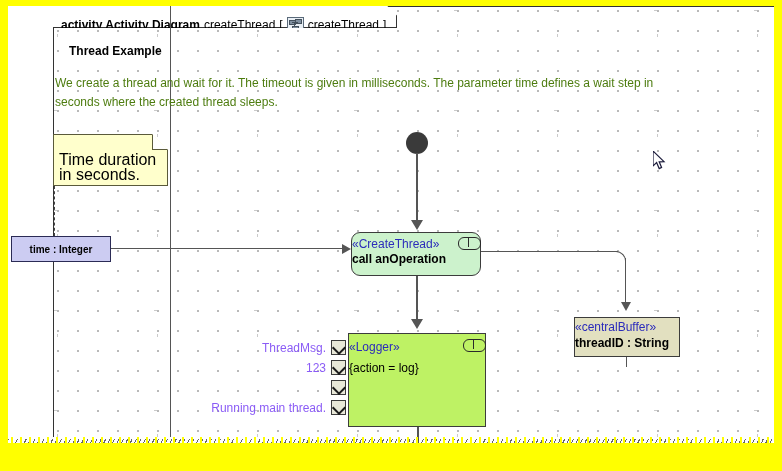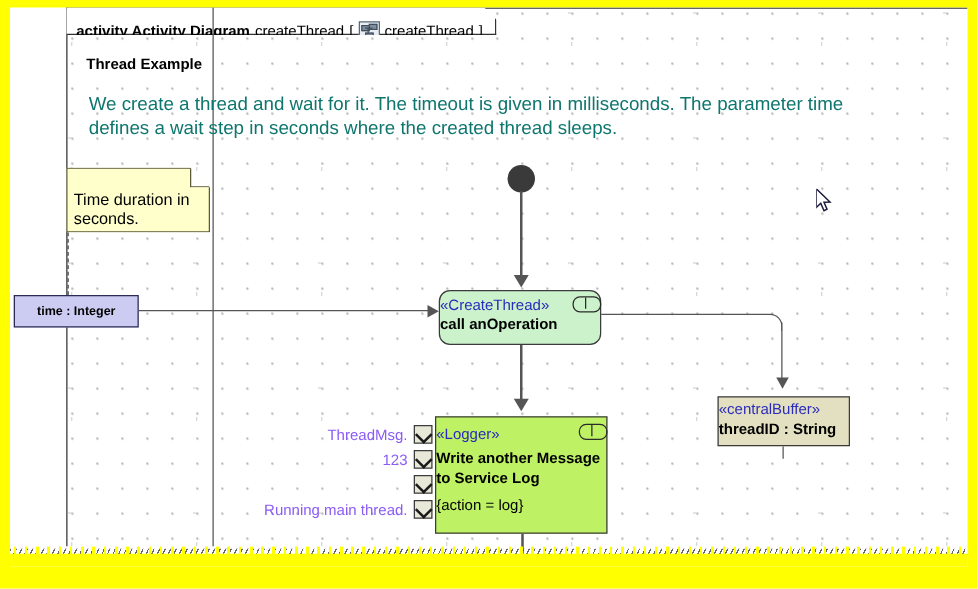--- a/index.html
+++ b/index.html
@@ -166,41 +166,41 @@
   #diagram-title {
     position: absolute;
     left: 61px;
     top: 38px;
     font-size: 12px;
     font-weight: bold;
     color: #000000;
   }
   #diagram-desc {
     position: absolute;
-    left: 63px;
+    left: 47px;
     top: 68px;
     width: 615px;
-    font-size: 15px;
+    font-size: 12px;
     line-height: 19px;
-    color: #0f766e;
+    color: #4d7c0f;
   }
 
   
   #note {
     position: absolute;
     left: 45px;
     top: 128px;
     width: 115px;
     height: 52px;
     background: #ffffcc;
     border: 1px solid #5a5a3a;
     box-sizing: border-box;
     -webkit-clip-path: polygon(0 0, calc(100% - 16px) 0, 100% 16px, 100% 100%, 0 100%);
     clip-path: polygon(0 0, calc(100% - 16px) 0, 100% 16px, 100% 100%, 0 100%);
-    font-size: 13px;
+    font-size: 16px;
     line-height: 15px;
     color: #000000;
     padding: 17px 4px 0 5px;
   }
   #note-fold {
     position: absolute;
     left: 144px;
     top: 128px;
     width: 16px;
     height: 16px;
@@ -496,21 +496,20 @@
     <div class="edge-v" id="e-logger-down"></div>
 
     <div class="node" id="create-thread">
       <div class="stereo">«CreateThread»</div>
       <div class="line2">call anOperation</div>
     </div>
     <div class="cb-marker" id="cb-marker-create"></div>
 
     <div class="node" id="logger">
       <div class="stereo">«Logger»</div>
-      <div class="body">Write another Message to Service Log</div>
       <div class="constraint">{action = log}</div>
     </div>
     <div class="cb-marker" id="cb-marker-logger"></div>
 
     <div class="pin" style="left:323px; top:334px;"></div>
     <div class="pin-label" style="left:160px; top:335px; width:158px;">ThreadMsg.</div>
 
     <div class="pin" style="left:323px; top:354px;"></div>
     <div class="pin-label" style="left:160px; top:355px; width:158px;">123</div>
 

